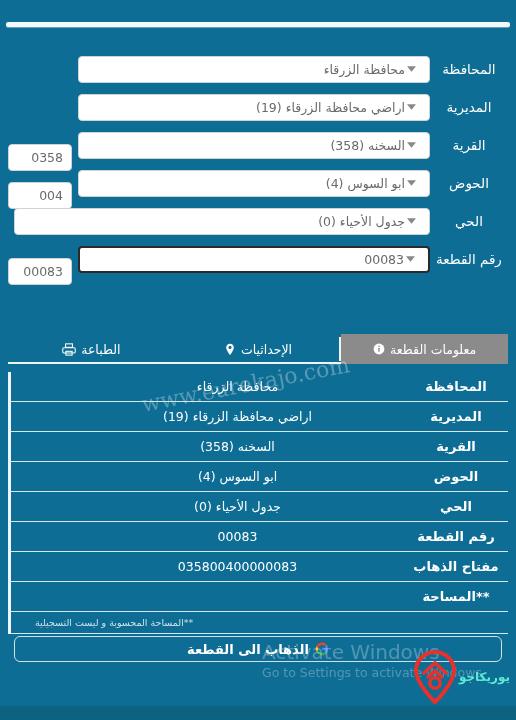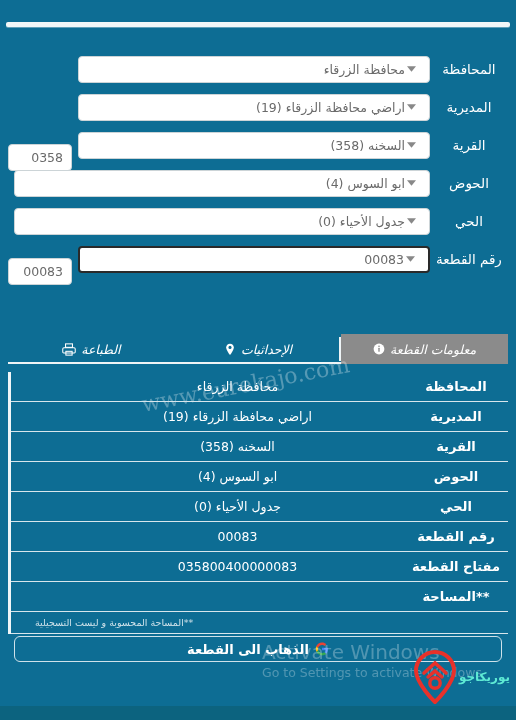--- a/index.html
+++ b/index.html
@@ -125,21 +125,20 @@
     flex: 1 1 33.33%;
     display: flex;
     flex-direction: row;
     align-items: center;
     justify-content: center;
     gap: 5px;
     font-size: 12.5px;
     color: #ffffff;
     height: 30px;
     position: relative;
-    font-style: italic;
   }
   .tab.active {
     background: #8b8b8b;
     text-align: center;
   }
   .tab.sep::before {
     content: "";
     position: absolute;
     right: 0; top: 3px; bottom: 3px;
     width: 2px;
@@ -320,20 +319,21 @@
       <div class="select-wrap">
         <div class="select-box">
           <span class="caret">
             <svg width="9" height="6" viewBox="0 0 10 6">
               <path d="M0 0h10L5 6z" fill="#888"></path>
             </svg>
           </span>
           <span class="select-value">ابو السوس (4)</span>
         </div>
       </div>
+      <div class="code-box">004</div>
     </div>
     <div class="form-row">
       <div class="row-label">الحي</div>
       <div class="select-wrap">
         <div class="select-box">
           <span class="caret">
             <svg width="9" height="6" viewBox="0 0 10 6">
               <path d="M0 0h10L5 6z" fill="#888"></path>
             </svg>
           </span>
@@ -410,21 +410,21 @@
     </div>
     <div class="trow">
       <div class="tkey">الحي</div>
       <div class="tval">جدول الأحياء (0)</div>
     </div>
     <div class="trow">
       <div class="tkey">رقم القطعة</div>
       <div class="tval">00083</div>
     </div>
     <div class="trow">
-      <div class="tkey">مفتاح القطعة</div>
+      <div class="tkey">مفتاح الذهاب</div>
       <div class="tval">035800400000083</div>
     </div>
     <div class="trow">
       <div class="tkey">**المساحة</div>
     </div>
     <div class="note-row">
       <span class="note">**المساحة المحسوبة و ليست التسجيلية</span>
     </div>
   </div>
 

